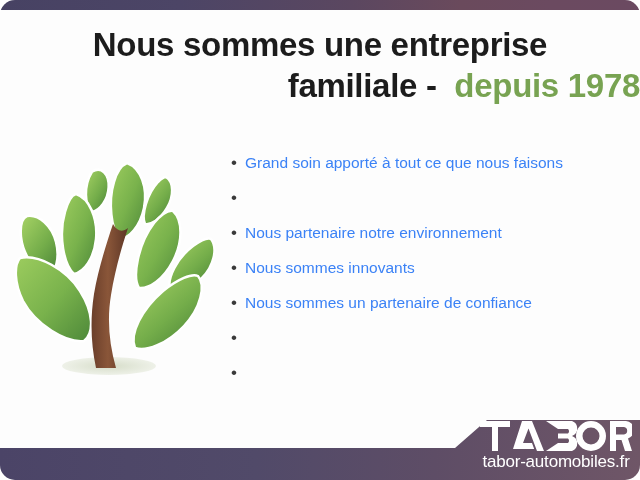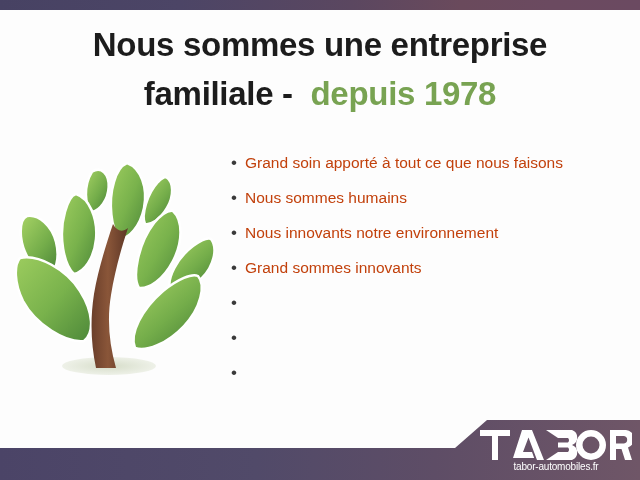--- a/index.html
+++ b/index.html
@@ -12,20 +12,21 @@
     overflow: hidden;
     background: #ffffff;
     font-family: "Liberation Sans", sans-serif;
   }
   #slide {
     position: relative;
     width: 640px;
     height: 480px;
     background: #fdfdfd;
     overflow: hidden;
+    border-radius: 15px;
   }
 
   
   #top-bar {
     position: absolute;
     top: 0;
     left: 0;
     width: 640px;
     height: 10px;
     background: linear-gradient(90deg, #474263 0%, #4c4566 28%, #5b4760 55%, #6a4a5c 72%, #6b4a60 86%, #6b4a61 100%);
@@ -42,21 +43,22 @@
     letter-spacing: -0.3px;
   }
   .head-line {
     display: block;
     font-size: 33px;
     font-weight: bold;
     color: #1c1c1c;
     white-space: pre;
   }
   .head-line-2 {
-    margin-top: 10px;
+    margin-top: 2px;
+    text-align: right;
   }
   .head-accent {
     color: #78a352;
     font-weight: bold;
   }
 
   
   #tree-art {
     position: absolute;
     left: 8px;
@@ -84,21 +86,21 @@
   }
   .bullet-dot {
     width: 14px;
     flex: 0 0 14px;
     color: #3a3a3a;
     font-size: 17px;
     line-height: 24px;
     text-align: left;
   }
   .bullet-text {
-    color: #c2410c;
+    color: #3b82f6;
     font-size: 15.5px;
     line-height: 24px;
     white-space: nowrap;
   }
 
   
   #footer-band {
     position: absolute;
     left: 0;
     bottom: 0;
@@ -123,21 +125,21 @@
   }
   #logo-wordmark svg {
     display: block;
     width: 152px;
     height: 30px;
   }
   #logo-tagline {
     display: block;
     margin-top: 1px;
     color: #ffffff;
-    font-size: 10px;
+    font-size: 17px;
     letter-spacing: -0.2px;
     white-space: nowrap;
   }
 </style>
 </head>
 <body>
 
 <div id="slide">
 
   <div id="top-bar"></div>
@@ -198,32 +200,32 @@
     </svg>
   </div>
 
   <div id="bullet-list">
     <div class="bullet-row">
       <span class="bullet-dot">•</span>
       <span class="bullet-text">Grand soin apporté à tout ce que nous faisons</span>
     </div>
     <div class="bullet-row">
       <span class="bullet-dot">•</span>
-      <span class="bullet-text">Nous sommes humains</span>
-    </div>
-    <div class="bullet-row">
-      <span class="bullet-dot">•</span>
-      <span class="bullet-text">Nous innovants notre environnement</span>
-    </div>
-    <div class="bullet-row">
-      <span class="bullet-dot">•</span>
-      <span class="bullet-text">Grand sommes innovants</span>
-    </div>
-    <div class="bullet-row">
-      <span class="bullet-dot">•</span>
+    </div>
+    <div class="bullet-row">
+      <span class="bullet-dot">•</span>
+      <span class="bullet-text">Nous partenaire notre environnement</span>
+    </div>
+    <div class="bullet-row">
+      <span class="bullet-dot">•</span>
+      <span class="bullet-text">Nous sommes innovants</span>
+    </div>
+    <div class="bullet-row">
+      <span class="bullet-dot">•</span>
+      <span class="bullet-text">Nous sommes un partenaire de confiance</span>
     </div>
     <div class="bullet-row">
       <span class="bullet-dot">•</span>
     </div>
     <div class="bullet-row">
       <span class="bullet-dot">•</span>
     </div>
   </div>
 
   <div id="footer-band">

